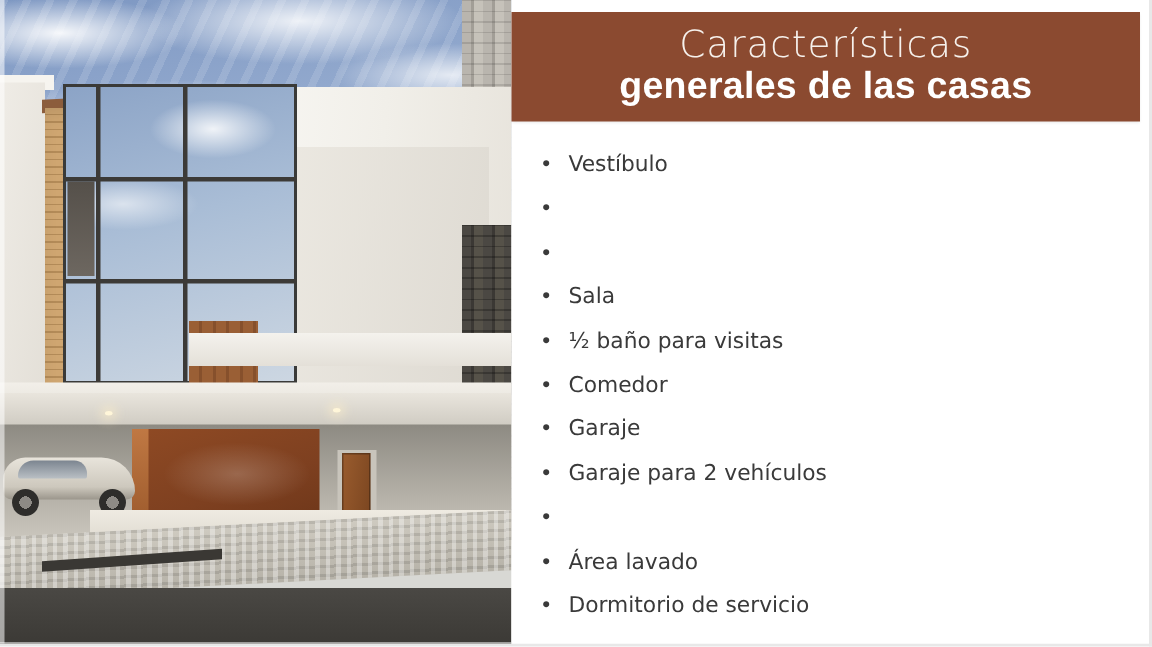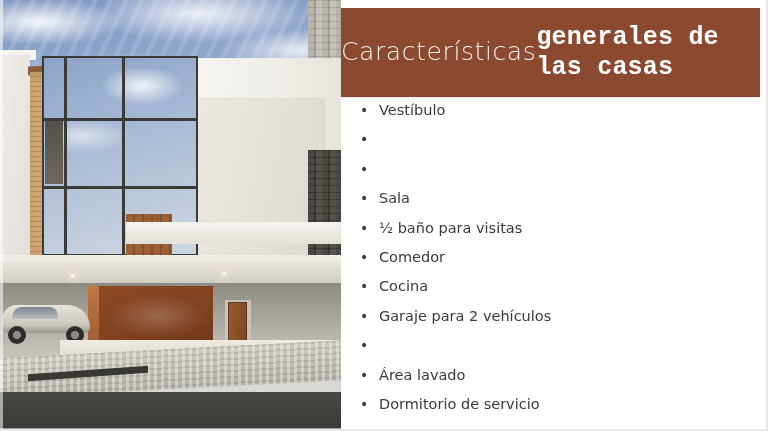--- a/index.html
+++ b/index.html
@@ -187,32 +187,32 @@
   }
   .photo-edge-l{position:absolute;left:0;top:0;width:3px;height:431px;background:#ffffff;opacity:.55;}
   .photo-edge-b{position:absolute;left:0;bottom:0;width:341px;height:3px;background:#ffffff;opacity:.5;}
 
   
   .content{
     position:absolute;left:341px;top:0;width:427px;height:431px;
     background:#ffffff;
   }
   .banner{
-    position:absolute;left:0px;top:8px;width:419px;height:89px;
+    position:absolute;left:0px;top:8px;width:419px;height:73px;
     background:#8b4a30;
-    display:flex;align-items:center;justify-content:center;
+    display:flex;flex-direction:column;align-items:center;justify-content:center;
     box-shadow:0 1px 2px rgba(0,0,0,.10);
   }
   .banner-line1{
     color:#f6f1ec;font-size:25px;font-weight:300;letter-spacing:.6px;
     line-height:1.06;font-family:"DejaVu Sans",sans-serif;
   }
   .banner-line2{
     color:#ffffff;font-size:25px;font-weight:bold;letter-spacing:.2px;
-    line-height:1.18;font-family:Liberation Mono, monospace;
+    line-height:1.18;font-family:Liberation Sans, sans-serif;
   }
   .bullets{
     position:absolute;left:17px;top:96px;width:402px;
     list-style:none;margin:0;padding:0;
   }
   .bullet{
     position:relative;
     padding-left:21px;
     height:29.4px;
     line-height:29.4px;
@@ -296,21 +296,21 @@
       <li class="bullet">
         <span class="dot">•</span>
         <span>½ baño para visitas</span>
       </li>
       <li class="bullet">
         <span class="dot">•</span>
         <span>Comedor</span>
       </li>
       <li class="bullet">
         <span class="dot">•</span>
-        <span>Cocina</span>
+        <span>Garaje</span>
       </li>
       <li class="bullet">
         <span class="dot">•</span>
         <span>Garaje para 2 vehículos</span>
       </li>
       <li class="bullet">
         <span class="dot">•</span>
       </li>
       <li class="bullet">
         <span class="dot">•</span>

